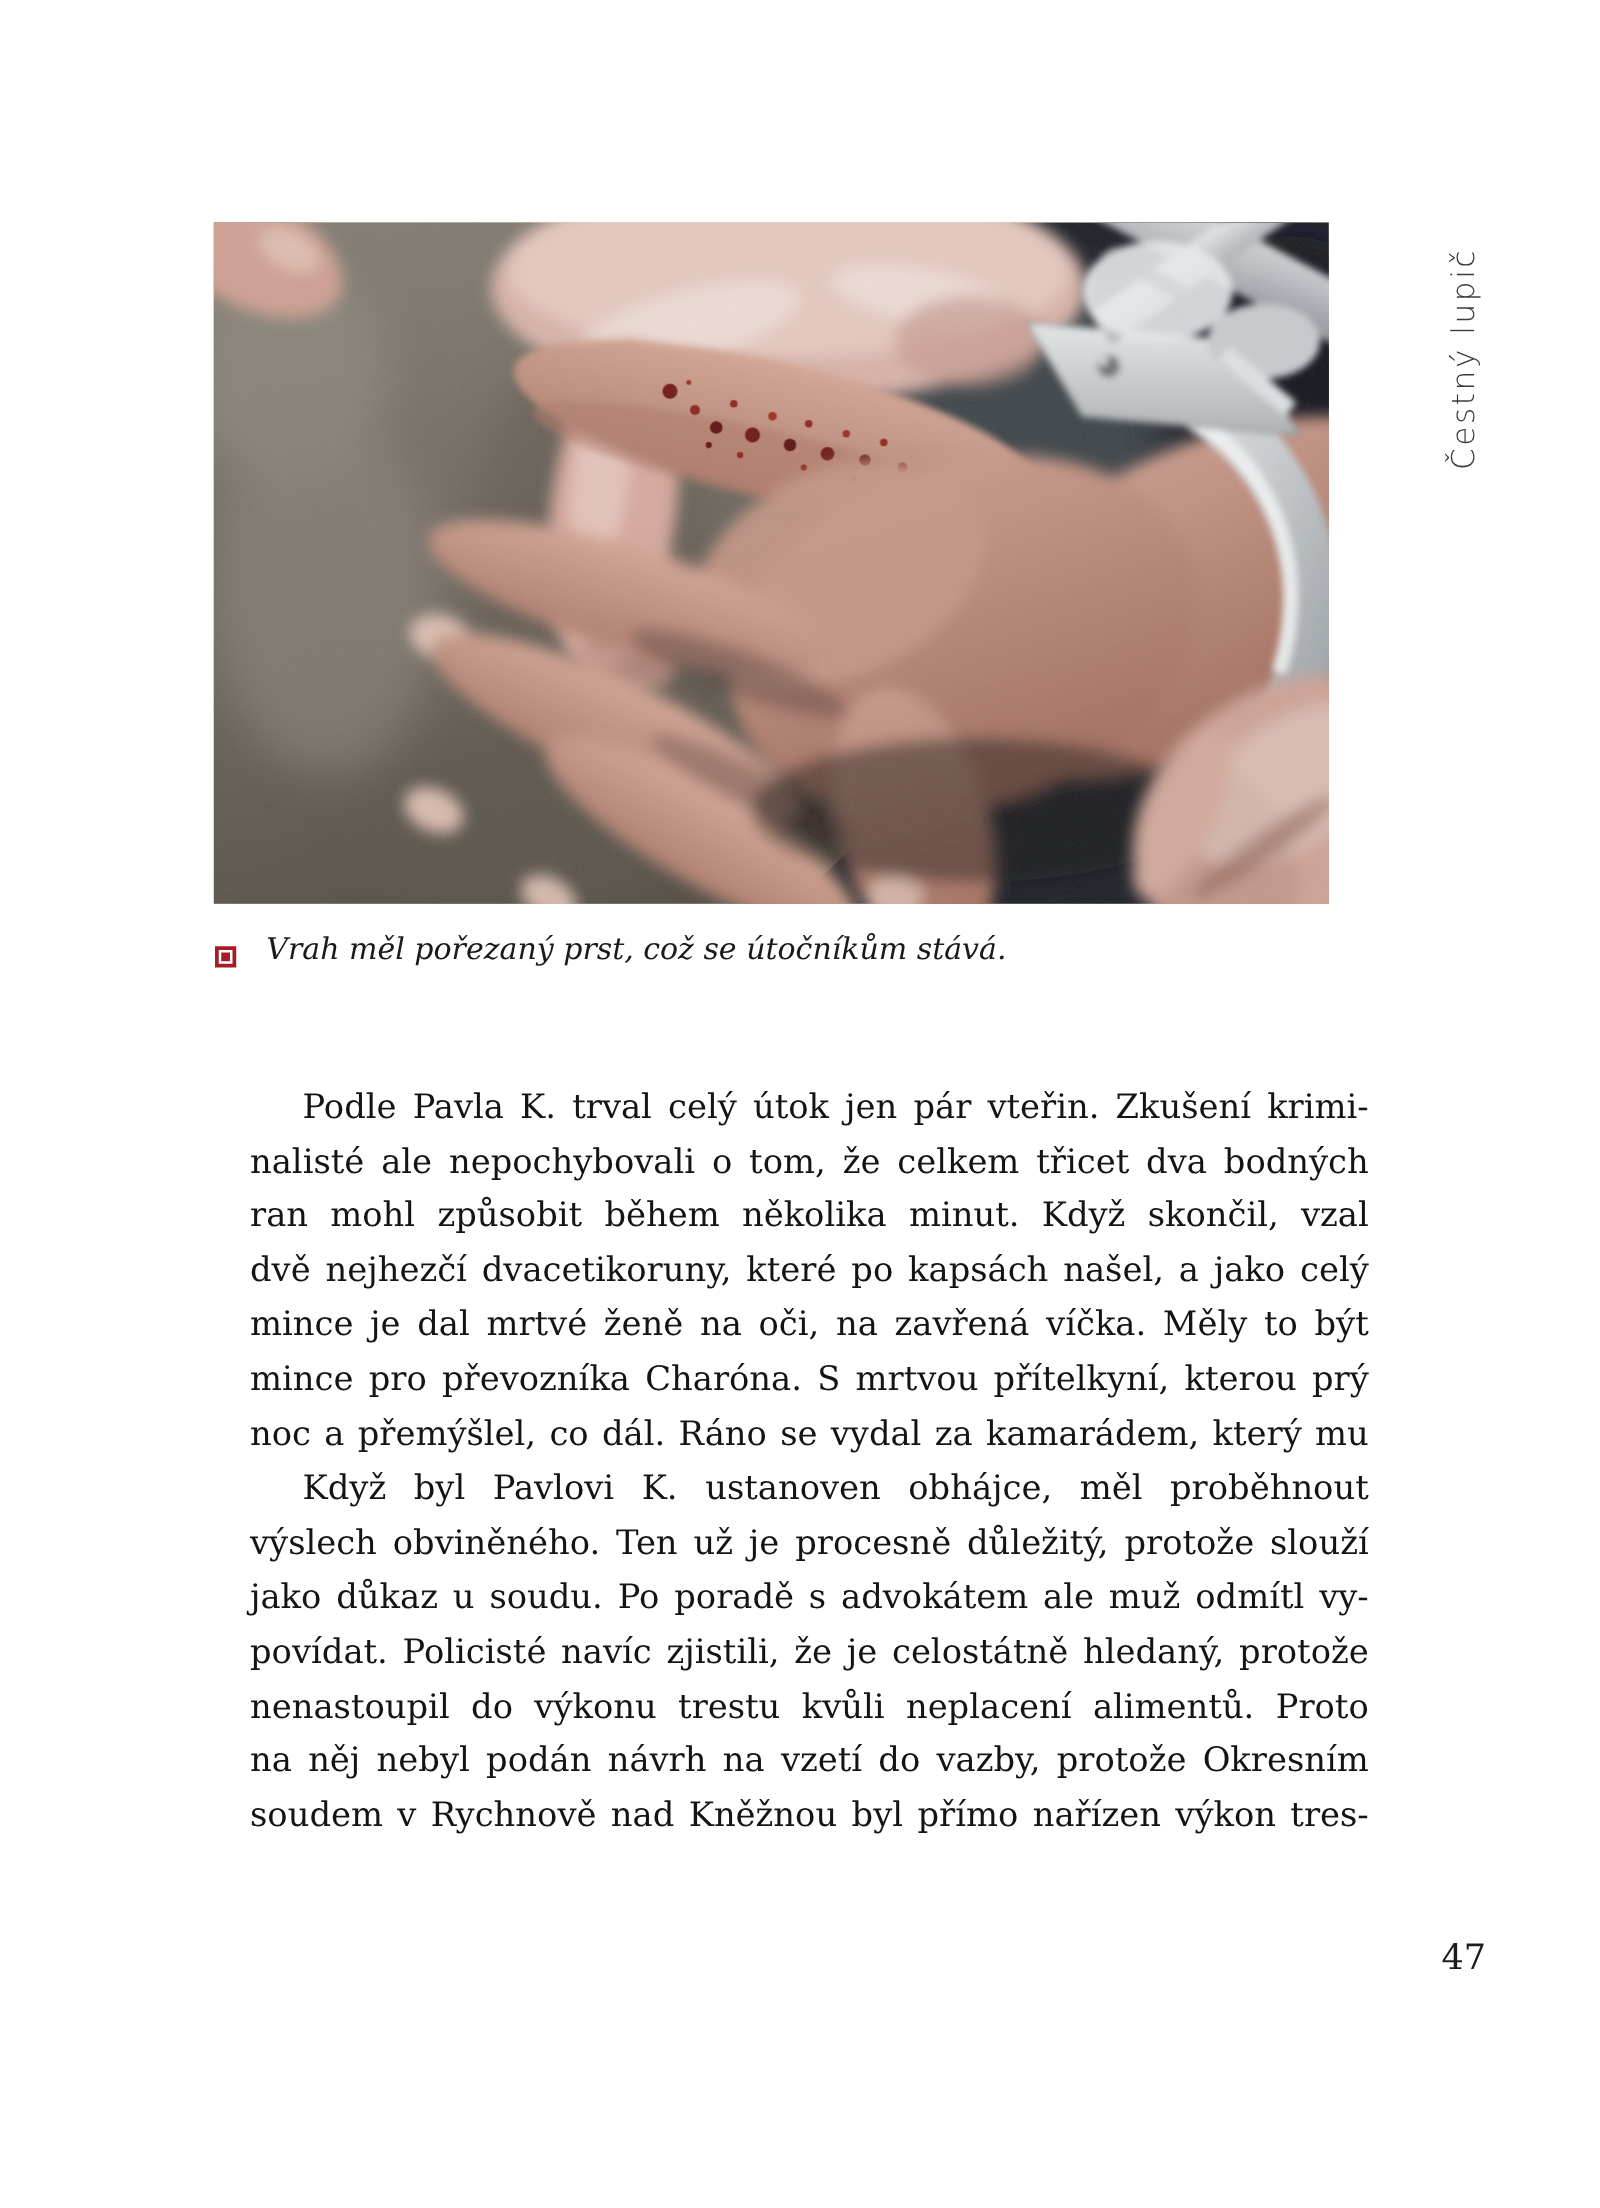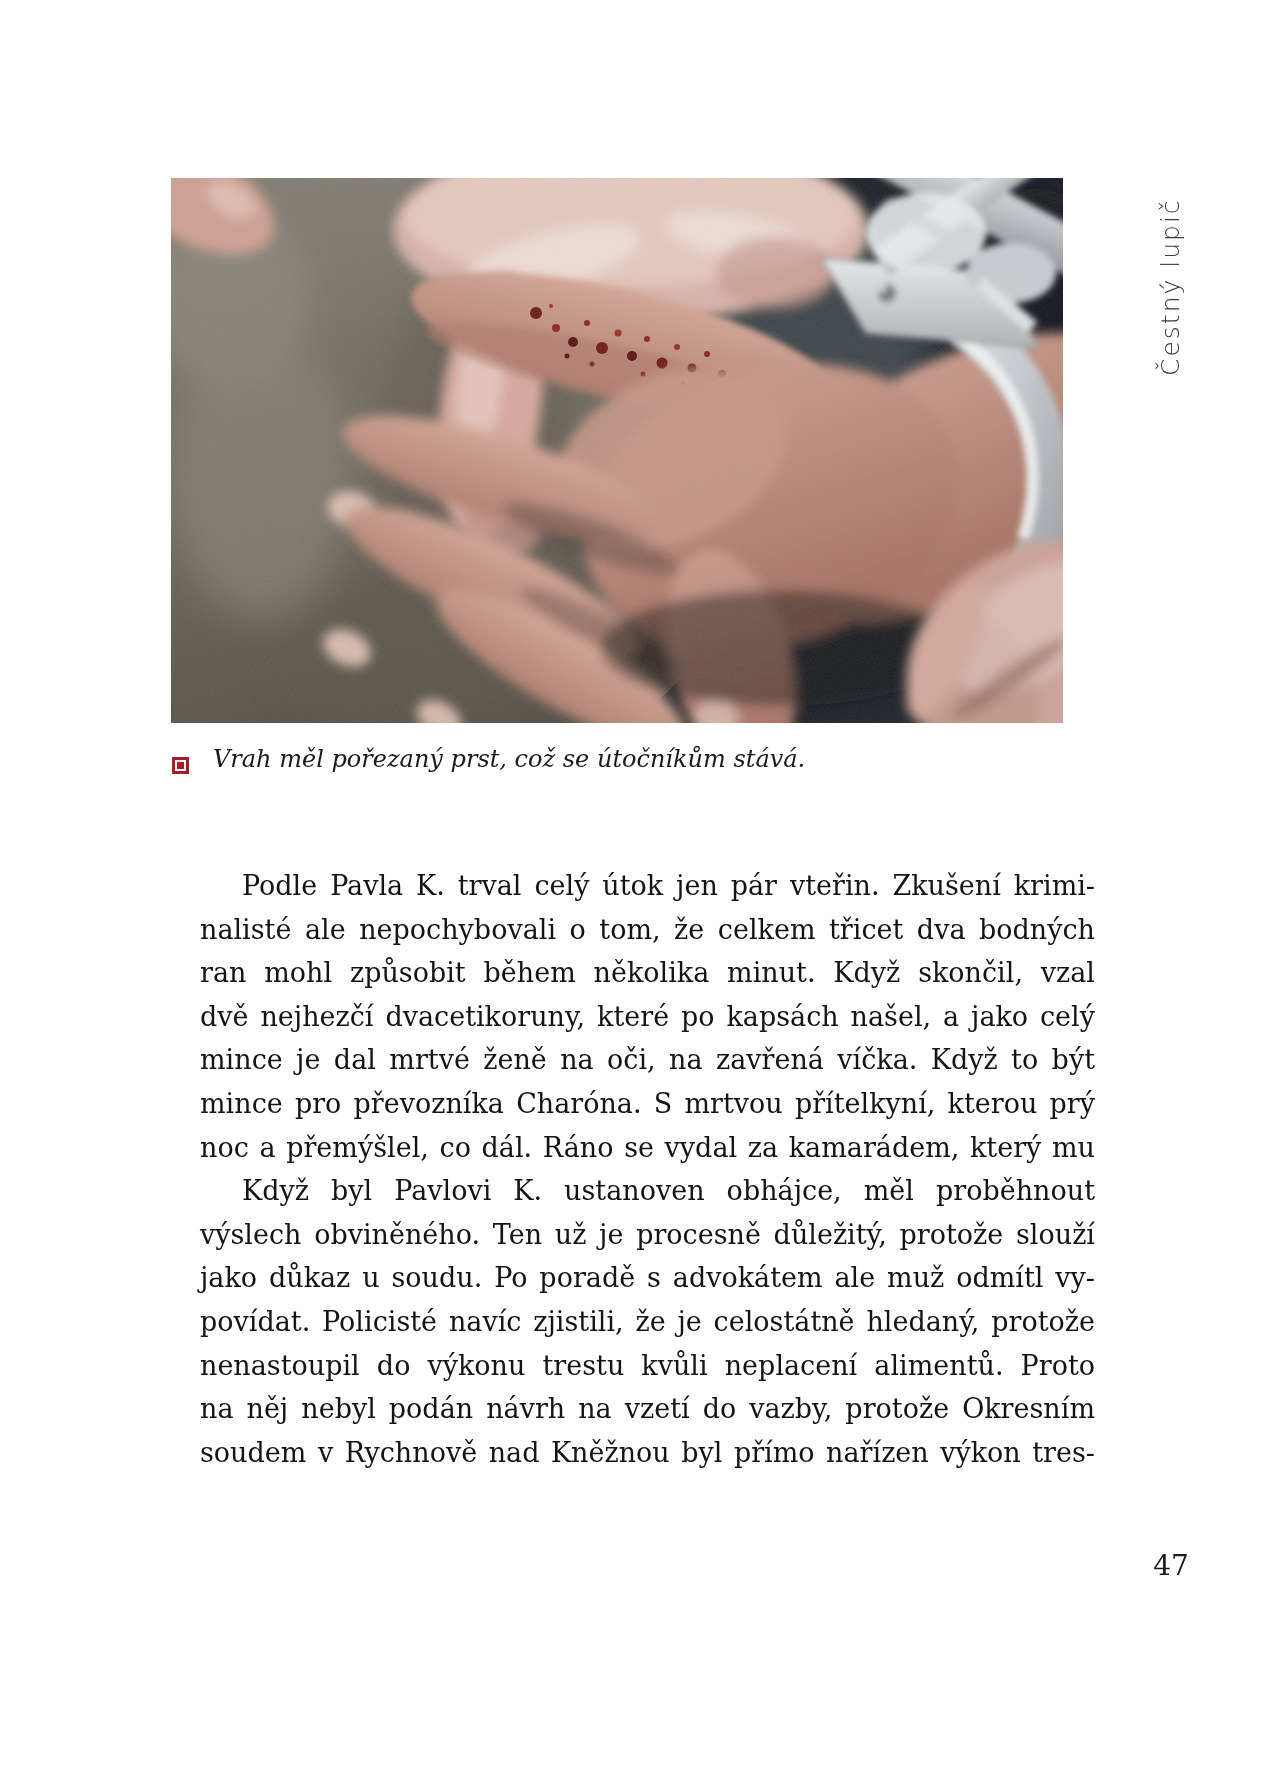--- a/index.html
+++ b/index.html
@@ -217,21 +217,21 @@
     <em class="caption-text">Vrah měl pořezaný prst, což se útočníkům stává.</em>
   </div>
 
   <div class="running-head">Čestný lupič</div>
 
   <main class="body-text">
       <div class="line indent">Podle Pavla K. trval celý útok jen pár vteřin. Zkušení krimi-</div>
       <div class="line">nalisté ale nepochybovali o tom, že celkem třicet dva bodných</div>
       <div class="line">ran mohl způsobit během několika minut. Když skončil, vzal</div>
       <div class="line">dvě nejhezčí dvacetikoruny, které po kapsách našel, a jako celý</div>
-      <div class="line">mince je dal mrtvé ženě na oči, na zavřená víčka. Když to být</div>
+      <div class="line">mince je dal mrtvé ženě na oči, na zavřená víčka. Měly to být</div>
       <div class="line">mince pro převozníka Charóna. S mrtvou přítelkyní, kterou prý</div>
       <div class="line">noc a přemýšlel, co dál. Ráno se vydal za kamarádem, který mu</div>
       <div class="line indent">Když byl Pavlovi K. ustanoven obhájce, měl proběhnout</div>
       <div class="line">výslech obviněného. Ten už je procesně důležitý, protože slouží</div>
       <div class="line">jako důkaz u soudu. Po poradě s advokátem ale muž odmítl vy-</div>
       <div class="line">povídat. Policisté navíc zjistili, že je celostátně hledaný, protože</div>
       <div class="line">nenastoupil do výkonu trestu kvůli neplacení alimentů. Proto</div>
       <div class="line">na něj nebyl podán návrh na vzetí do vazby, protože Okresním</div>
       <div class="line">soudem v Rychnově nad Kněžnou byl přímo nařízen výkon tres-</div>
     </main>

